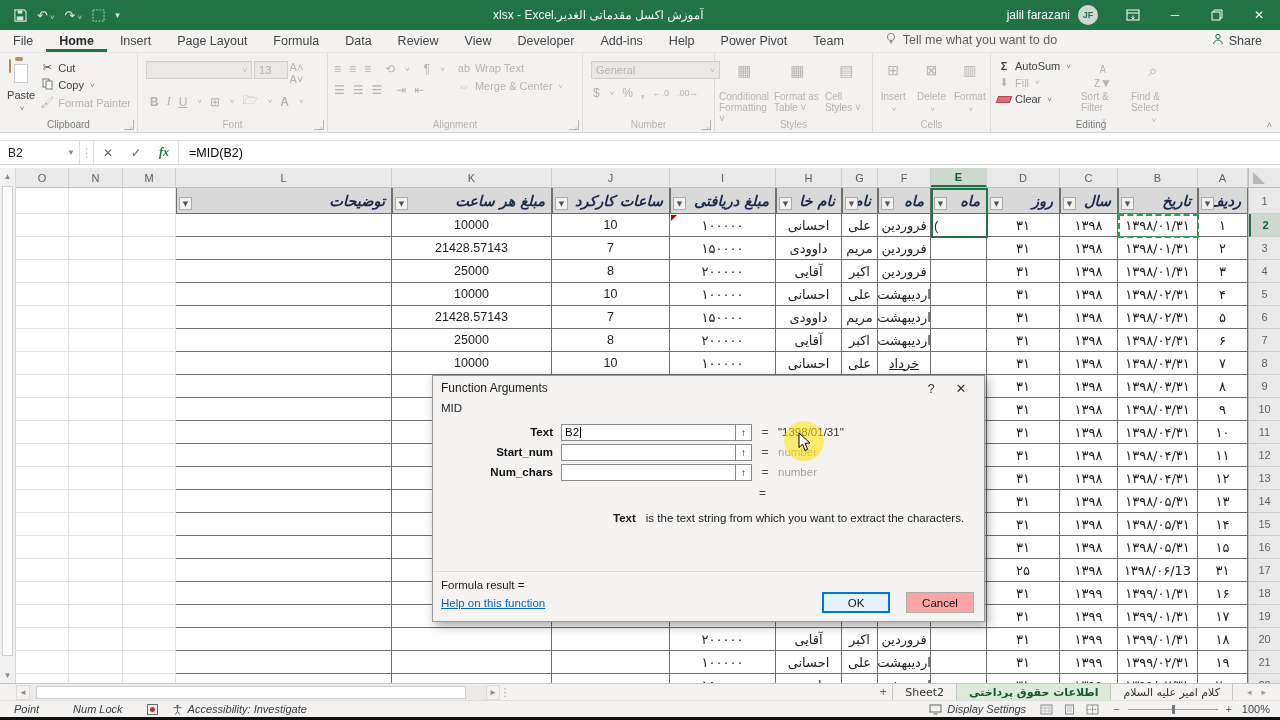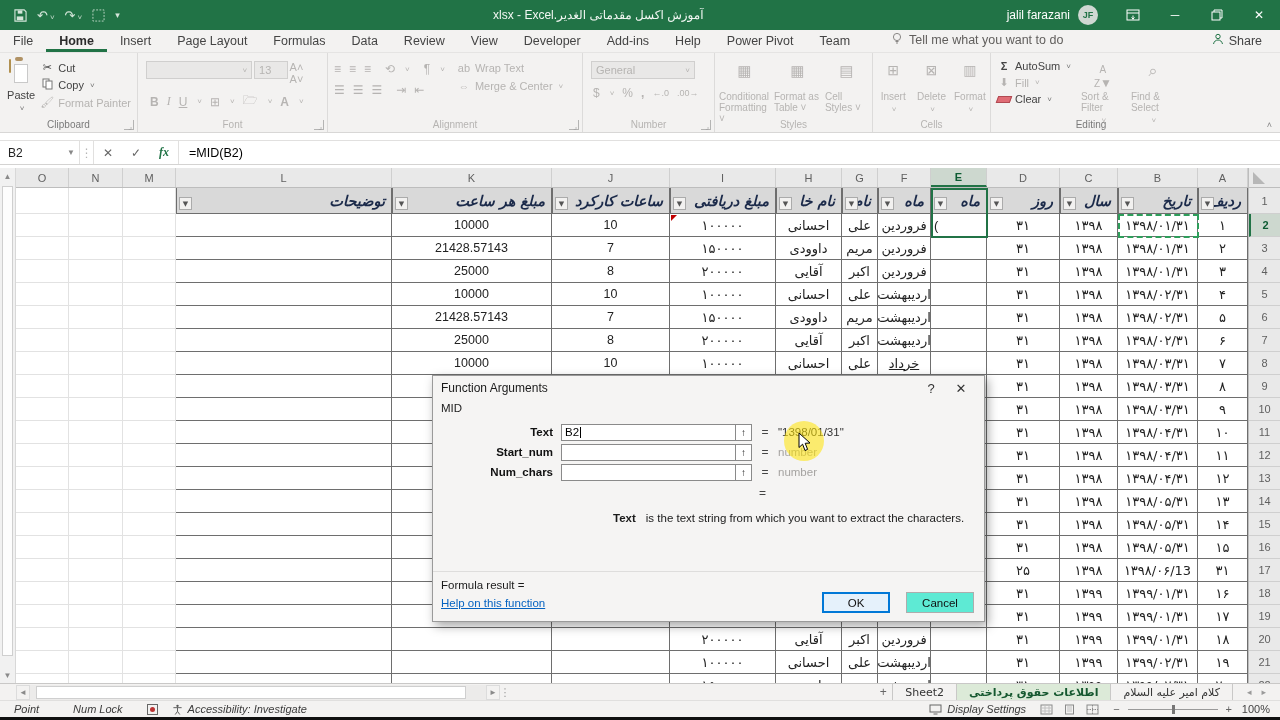--- a/index.html
+++ b/index.html
@@ -100,21 +100,21 @@
   .fres.ph { color:#a5a3a1; }
   .caret { display:inline-block; width:1px; height:11px; background:#000; margin-left:1px; }
   .lone-eq { margin:4px 0 2px 318px; color:#444; }
   .dlg-desc { font-size:11.5px; color:#1a1a1a; margin-top:6px; }
   .dlg-param { font-size:11.5px; color:#1a1a1a; margin-top:12px; padding-left:172px; }
   .dlg-param b { padding-right:10px; }
   .dlg-sep { position:absolute; left:0; right:0; top:195px; border-top:1px solid #dedddc; }
   .dlg-result { position:absolute; left:8px; top:203px; font-size:11.5px; color:#1a1a1a; }
   .dlg-foot { position:absolute; left:8px; right:10px; bottom:8px; display:flex; align-items:center; }
   .helplink { color:#0563c1; text-decoration:underline; font-size:11.5px; }
-  .dbtn { width:68px; height:21px; background:#5eead4; border:1px solid #adadad; font-size:11.5px; color:#111; display:flex; align-items:center; justify-content:center; margin-left:16px; }
+  .dbtn { width:68px; height:21px; background:#fca5a5; border:1px solid #adadad; font-size:11.5px; color:#111; display:flex; align-items:center; justify-content:center; margin-left:16px; }
   .dbtn.ok { border:2px solid #0078d7; background:#e5f1fb; }
 
   
   .cursor-wrap { position:absolute; left:784px; top:421px; z-index:60; pointer-events:none; }
   .cursor-glow { position:absolute; left:0; top:0; width:40px; height:40px; border-radius:50%; background:rgba(255,228,0,.55); }
   .cursor-arrow { position:absolute; left:14px; top:11px; }
 
   
   .sheetbar { position:absolute; left:0; top:683px; width:1280px; height:17px; background:#f3f2f1; border-top:1px solid #c9c8c7; display:flex; align-items:stretch; font-size:11px; }
   .hscroll { display:flex; align-items:center; margin-left:16px; }
@@ -187,21 +187,21 @@
       <span class="winbtn">✕</span>
     </div>
   </div>
 
   <div class="tabrow">
     <div id="rtabs" style="display:flex; align-items:flex-end;">
         <div class="rtab">File</div>
         <div class="rtab active">Home</div>
         <div class="rtab">Insert</div>
         <div class="rtab">Page Layout</div>
-        <div class="rtab">Formulas</div>
+        <div class="rtab">Formula</div>
         <div class="rtab">Data</div>
         <div class="rtab">Review</div>
         <div class="rtab">View</div>
         <div class="rtab">Developer</div>
         <div class="rtab">Add-ins</div>
         <div class="rtab">Help</div>
         <div class="rtab">Power Pivot</div>
         <div class="rtab">Team</div>
       </div>
     <div class="tellme">
@@ -306,21 +306,21 @@
             <span>Merge &amp; Center</span>
             <span class="dd">˅</span>
           </div>
       </div>
       <div class="glabel">Alignment</div>
       <div class="launcher"></div>
     </div>
 
     <div class="rgroup disabled" style="width:132px">
       <div style="display:flex; flex-direction:column; gap:7px; width:100%; padding:4px 4px 0;">
-        <div class="fakebox" style="width:104px">
+        <div class="fakebox" style="width:129px">
             <span>General</span>
             <span style="margin-left:auto" class="dd">˅</span>
           </div>
         <div class="iconrow" style="padding-left:2px">
             <span>$</span>
             <span class="dd">˅</span>
             <span>%</span>
             <span><b>,</b></span>
             <span style="font-size:9px">←.0</span>
             <span style="font-size:9px">.00→</span>

